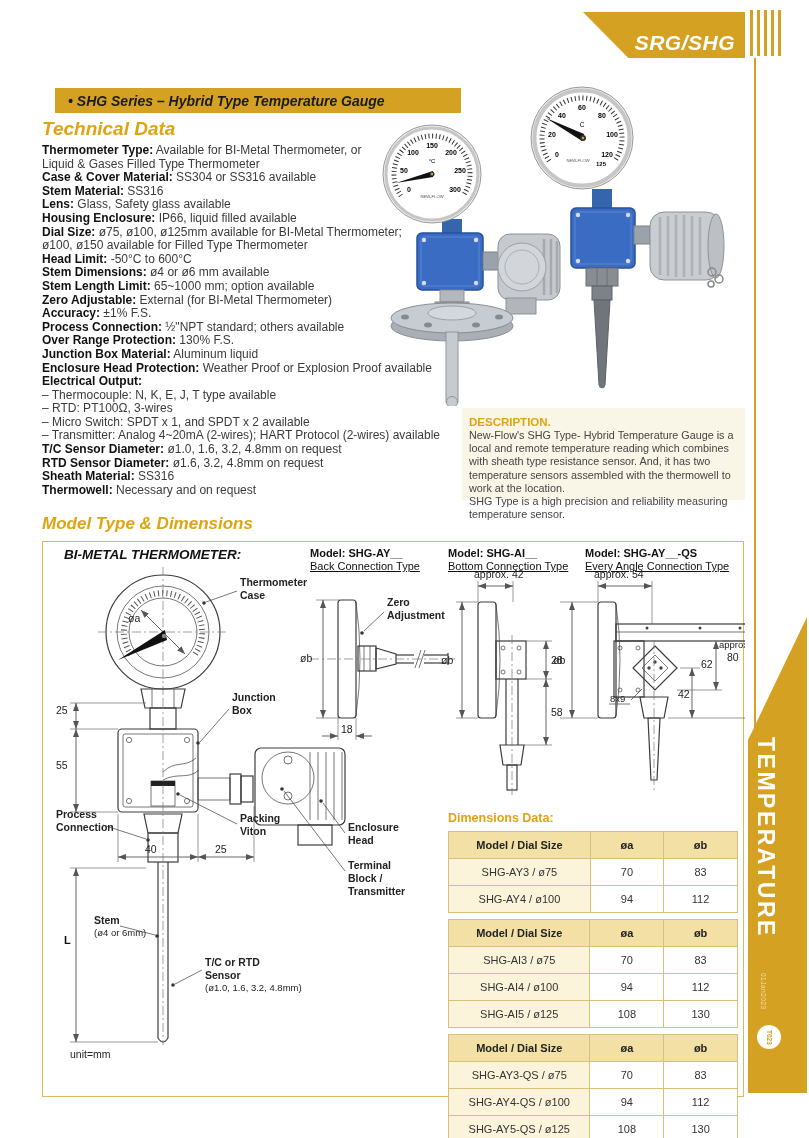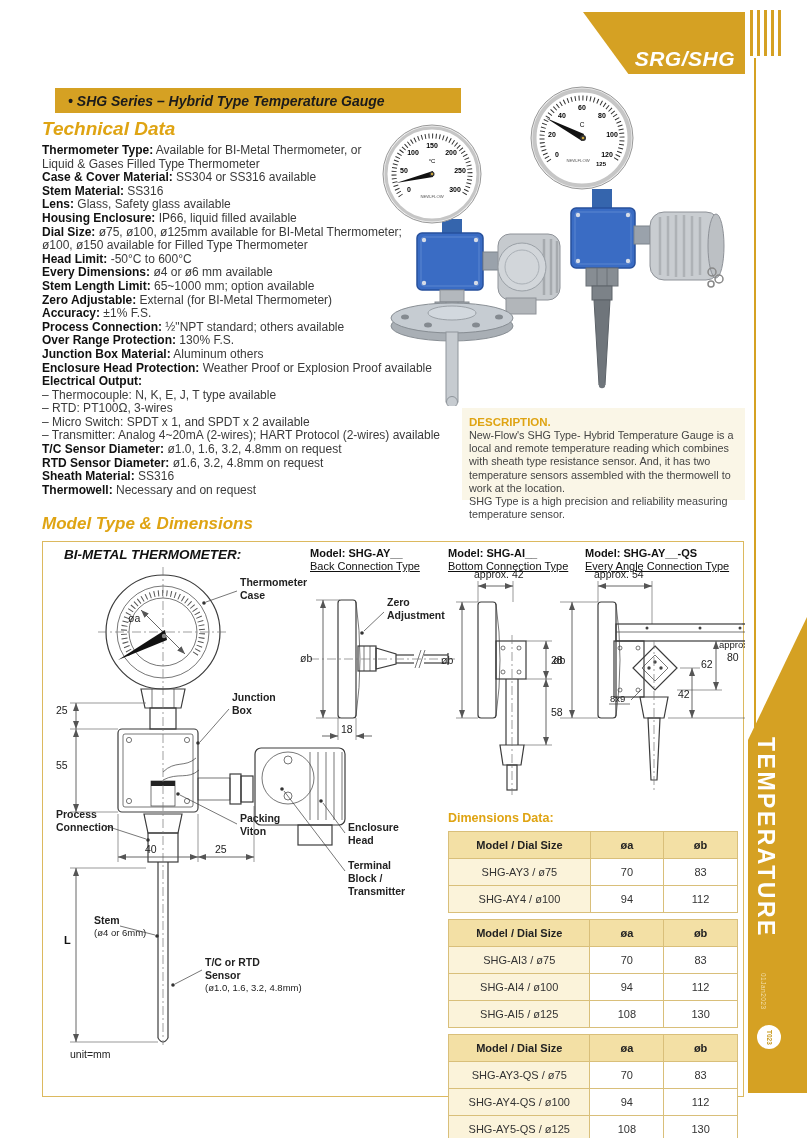--- a/index.html
+++ b/index.html
@@ -1,20 +1,20 @@
 <!DOCTYPE html>
 <html><head>
 <meta charset="utf-8">
 <style>
   html,body{margin:0;padding:0;background:#fff;}
   #page{position:relative;width:809px;height:1138px;background:#fff;overflow:hidden;
         font-family:"Liberation Sans",sans-serif;color:#222;}
   .abs{position:absolute;}
   
-  #band{left:583px;top:12px;width:162px;height:62px;background:#D5A123;
+  #band{left:583px;top:12px;width:162px;height:46px;background:#D5A123;
         clip-path:polygon(0 0,100% 0,100% 100%,28% 100%);
         display:flex;align-items:flex-end;justify-content:flex-end;padding:0 10px 3px 0;box-sizing:border-box;}
   #band span{font-size:21px;font-weight:bold;font-style:italic;color:#fff;letter-spacing:.5px;}
   #stripes{left:750px;top:10px;width:31px;height:46px;
         background:repeating-linear-gradient(90deg,#D5A123 0 3px,#ffffff 3px 7px);}
   #vrule{left:754px;top:58px;width:2px;height:669px;background:#D5A123;}
   
   #banner{left:55px;top:88px;width:406px;height:25px;background:#D5A123;
         display:flex;align-items:center;padding-left:13px;box-sizing:border-box;}
   #banner span{font-size:14px;font-weight:bold;font-style:italic;color:#1b1b1b;}
@@ -99,33 +99,33 @@
       <div class="spec"><b>Lens:</b><span> Glass, Safety glass available</span></div>
 
       <div class="spec"><b>Housing Enclosure:</b><span> IP66, liquid filled available</span></div>
 
       <div class="spec"><b>Dial Size:</b><span> ø75, ø100, ø125mm available for BI-Metal Thermometer;</span></div>
 
       <div class="spec"><b></b><span>ø100, ø150 available for Filled Type Thermometer</span></div>
 
       <div class="spec"><b>Head Limit:</b><span> -50°C to 600°C</span></div>
 
-      <div class="spec"><b>Every Dimensions:</b><span> ø4 or ø6 mm available</span></div>
+      <div class="spec"><b>Stem Dimensions:</b><span> ø4 or ø6 mm available</span></div>
 
       <div class="spec"><b>Stem Length Limit:</b><span> 65~1000 mm; option available</span></div>
 
       <div class="spec"><b>Zero Adjustable:</b><span> External (for BI-Metal Thermometer)</span></div>
 
       <div class="spec"><b>Accuracy:</b><span> ±1% F.S.</span></div>
 
       <div class="spec"><b>Process Connection:</b><span> ½"NPT standard; others available</span></div>
 
       <div class="spec"><b>Over Range Protection:</b><span> 130% F.S.</span></div>
 
-      <div class="spec"><b>Junction Box Material:</b><span> Aluminum others</span></div>
+      <div class="spec"><b>Junction Box Material:</b><span> Aluminum liquid</span></div>
 
       <div class="spec"><b>Enclosure Head Protection:</b><span> Weather Proof or Explosion Proof available</span></div>
 
       <div class="spec"><b>Electrical Output:</b><span></span></div>
 
       <div class="spec"><b></b><span>– Thermocouple: N, K, E, J, T type available</span></div>
 
       <div class="spec"><b></b><span>– RTD: PT100Ω, 3-wires</span></div>
 
       <div class="spec"><b></b><span>– Micro Switch: SPDT x 1, and SPDT x 2 available</span></div>

